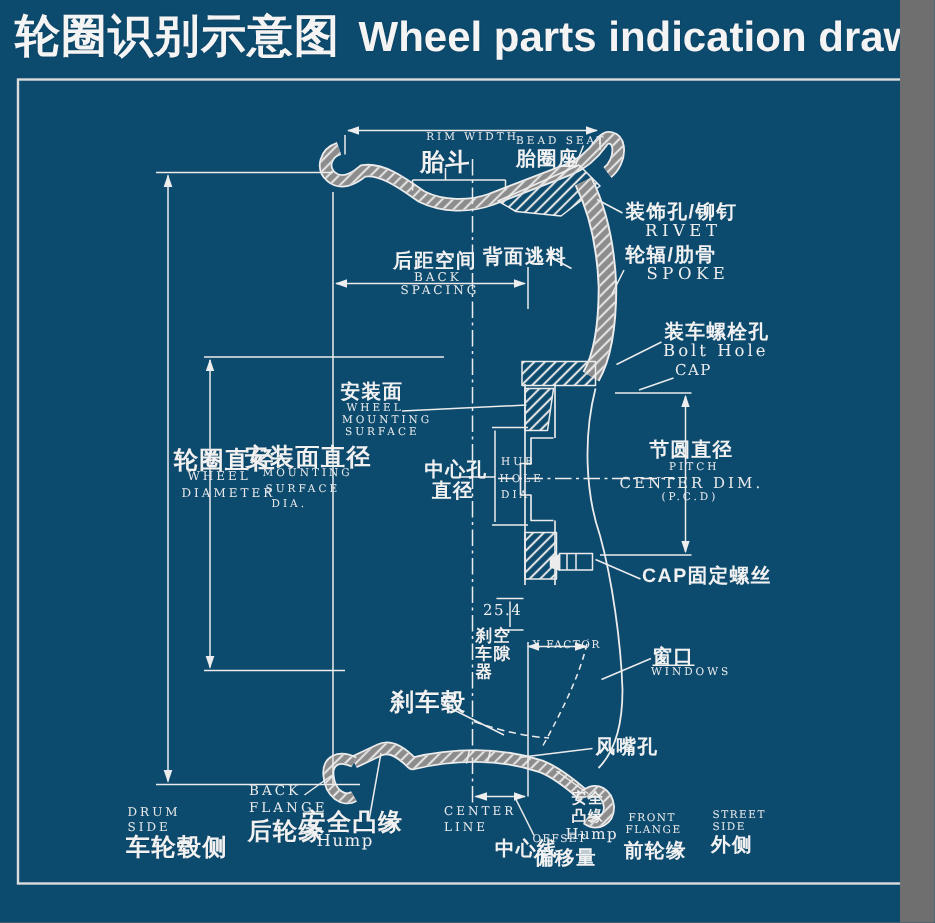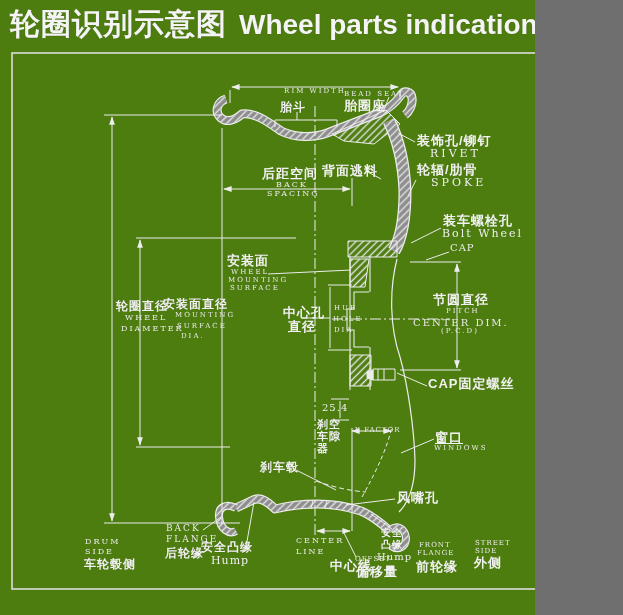--- a/index.html
+++ b/index.html
@@ -1,30 +1,30 @@
 <!DOCTYPE html>
 <html><head>
 <meta charset="utf-8">
 <style>
   html,body{margin:0;padding:0;background:#6f6f6f;}
   #stage{
-    position:relative;width:535px;height:615px;overflow:hidden;
-    background:#4d7c0f;
+    position:relative;width:600px;height:615px;overflow:hidden;
+    background:#0c4a6e;
     font-family:"Liberation Sans",sans-serif;
   }
   #title-bar{
     position:absolute;left:10px;top:4px;width:610px;height:46px;
     display:flex;align-items:baseline;gap:12px;color:#f4f4f4;
     text-shadow:0 0 1px rgba(0,0,0,.25);
     white-space:nowrap;
   }
   #title-bar .t-zh{font-size:30px;font-weight:bold;letter-spacing:1px;}
   #title-bar .t-en{font-size:28px;font-weight:600;letter-spacing:0px;}
   .lbl{position:absolute;white-space:nowrap;color:#f1f1f1;line-height:1;}
-  .zh{font-weight:bold;font-size:12px;letter-spacing:1px;text-shadow:0 0 1px rgba(0,0,0,.2);}
+  .zh{font-weight:bold;font-size:16px;letter-spacing:1px;text-shadow:0 0 1px rgba(0,0,0,.2);}
   .zh13{font-weight:bold;font-size:13px;letter-spacing:1px;}
   .en{font-family:"DejaVu Serif",serif;font-size:8px;letter-spacing:2px;color:#ebebeb;}
   .en11{font-family:"DejaVu Serif",serif;font-size:11px;letter-spacing:3px;color:#efefef;}
   .num{font-family:"DejaVu Serif",serif;font-size:10px;letter-spacing:1px;color:#efefef;}
   .ctr{text-align:center;}
   #watermark{
     position:absolute;left:86px;top:560px;font-size:36px;font-weight:bold;
     color:rgba(225,225,225,0.5);letter-spacing:1px;
     text-shadow:1px 1px 1px rgba(70,70,70,0.45);
   }
@@ -176,21 +176,21 @@
   <div class="lbl zh13" style="left:417px;top:163px;">轮辐/肋骨</div>
   <div class="lbl en11" style="left:431px;top:177px;">SPOKE</div>
 
   <div class="lbl zh13" style="left:262px;top:167px;">后距空间</div>
   <div class="lbl en" style="left:276px;top:181px;">BACK</div>
   <div class="lbl en" style="left:267px;top:190px;">SPACING</div>
 
   <div class="lbl zh13" style="left:322px;top:164px;">背面逃料</div>
 
   <div class="lbl zh13" style="left:443px;top:214px;">装车螺栓孔</div>
-  <div class="lbl en11" style="left:442px;top:228px;letter-spacing:2px;">Bolt Wheel</div>
+  <div class="lbl en11" style="left:442px;top:228px;letter-spacing:2px;">Bolt Hole</div>
 
   <div class="lbl en" style="left:450px;top:243px;font-size:10px;letter-spacing:1px;">CAP</div>
 
   <div class="lbl zh13" style="left:227px;top:254px;">安装面</div>
   <div class="lbl en" style="left:231px;top:269px;font-size:7px;">WHEEL</div>
   <div class="lbl en" style="left:228px;top:277px;font-size:7px;">MOUNTING</div>
   <div class="lbl en" style="left:230px;top:285px;font-size:7px;">SURFACE</div>
 
   <div class="lbl zh" style="left:116px;top:300px;">轮圈直径</div>
   <div class="lbl en" style="left:125px;top:314px;">WHEEL</div>

